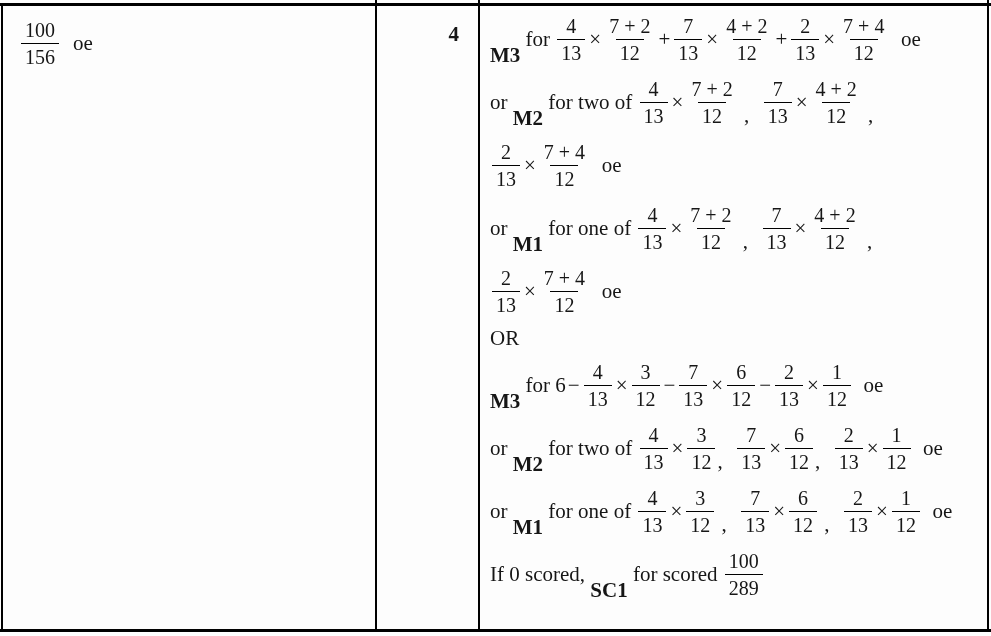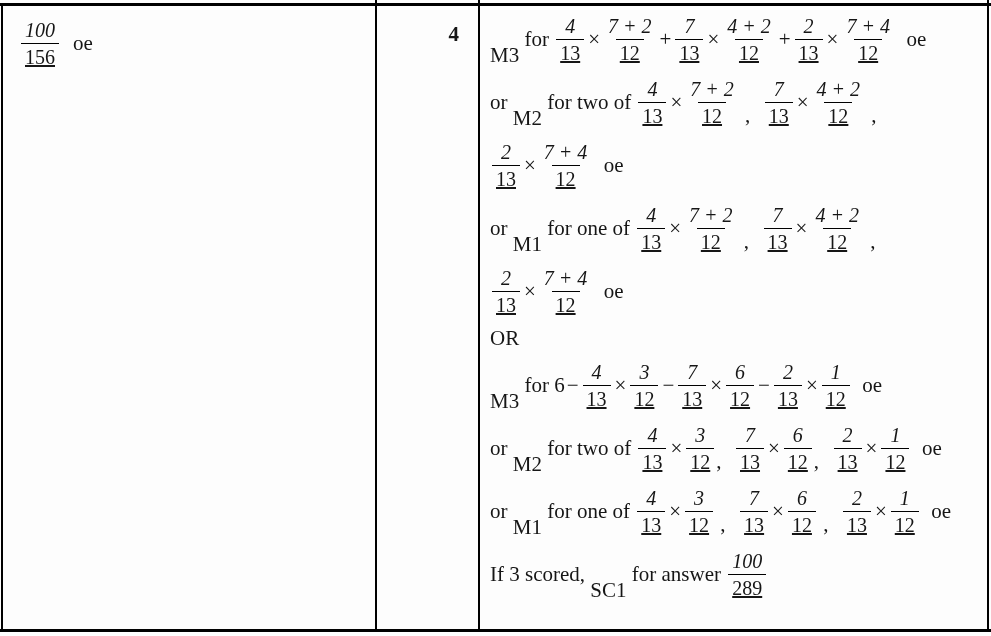--- a/index.html
+++ b/index.html
@@ -43,33 +43,33 @@
     font-size: 21px;
   }
 
   .formula-line {
     display: flex; align-items: center;
     min-height: 63px;
   }
   .formula-line.compact { min-height: 31px; }
 
   .tok { white-space: pre; }
-  .tok.bold { font-weight: normal; margin-top: 32px; }
+  .tok.bold { font-weight: bold; margin-top: 32px; }
   .tok.op { margin: 0 2px; }
   .tok.comma { position: relative; top: 13px; margin-right: 2px; }
 
   .frac {
     display: inline-flex; flex-direction: column; align-items: center;
     vertical-align: middle;
     margin: 0 2px;
     font-size: 20px;
     line-height: 1.2;
   }
-  .frac .num { display: block; padding: 0 4px 1px 4px; text-align: center; font-style: italic; }
-  .frac .den { display: block; border-top: 1.6px solid #000; padding: 1px 4px 0 4px; text-align: center; text-decoration: underline; }
+  .frac .num { display: block; padding: 0 4px 1px 4px; text-align: center; }
+  .frac .den { display: block; border-top: 1.6px solid #000; padding: 1px 4px 0 4px; text-align: center; }
 </style>
 </head>
 <body>
 
 <div class="page">
 
   <div class="rule rule-top"></div>
   <div class="rule rule-bottom"></div>
   <div class="rule rule-left"></div>
   <div class="rule rule-right"></div>
@@ -298,23 +298,23 @@
             <span class="den">13</span>
           </span>
           <span class="tok op">×</span>
           <span class="frac">
             <span class="num">1</span>
             <span class="den">12</span>
           </span>
           <span class="tok">  oe</span>
         </div>
         <div class="formula-line">
-          <span class="tok">If 3 scored, </span>
+          <span class="tok">If 0 scored, </span>
           <span class="tok bold">SC1</span>
-          <span class="tok"> for answer </span>
+          <span class="tok"> for scored </span>
           <span class="frac">
             <span class="num">100</span>
             <span class="den">289</span>
           </span>
         </div>
       </div>
   </div>
 
 </div>
 

